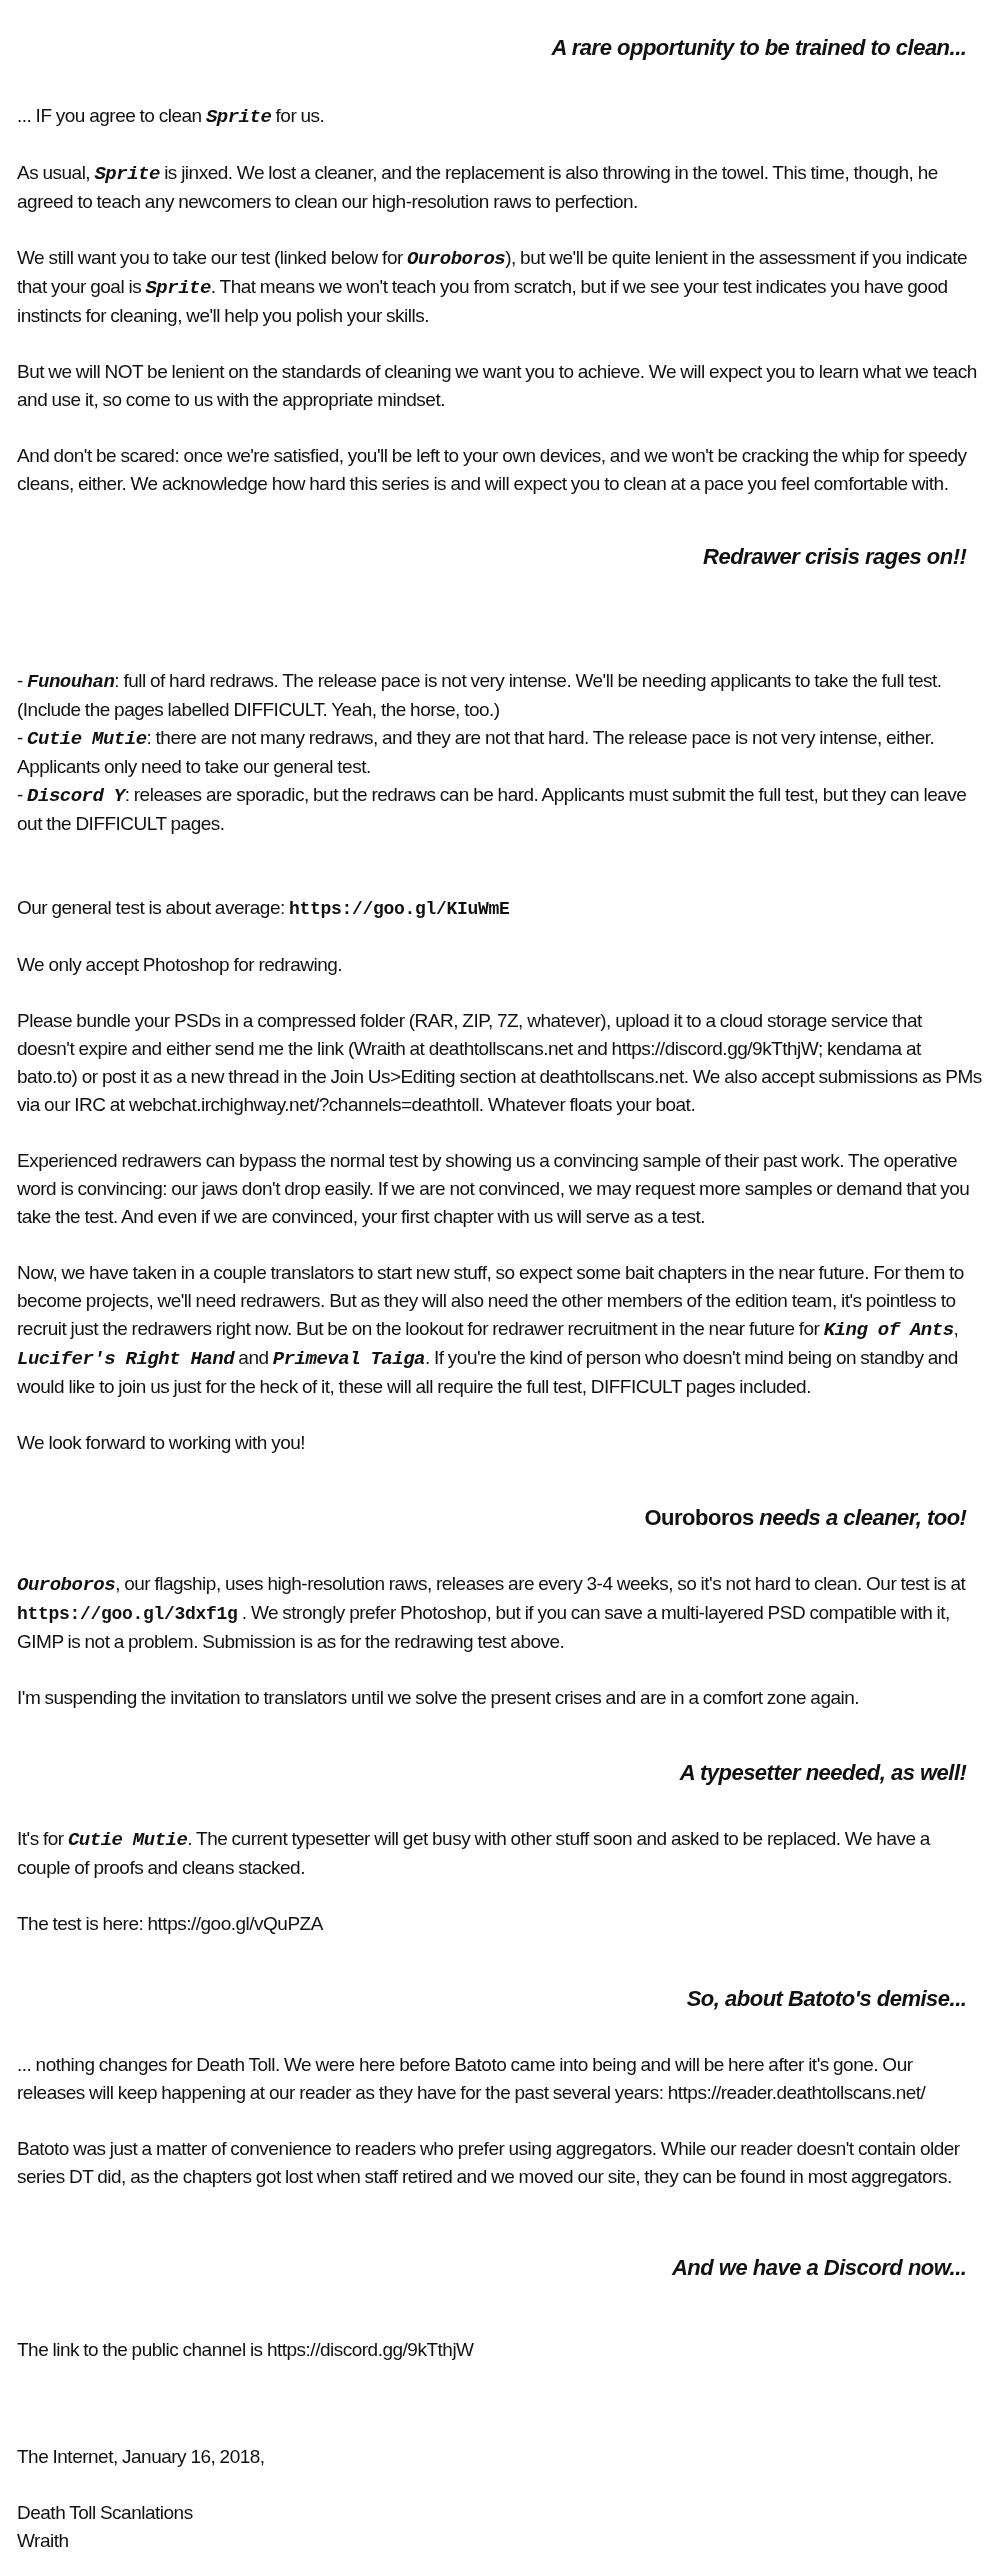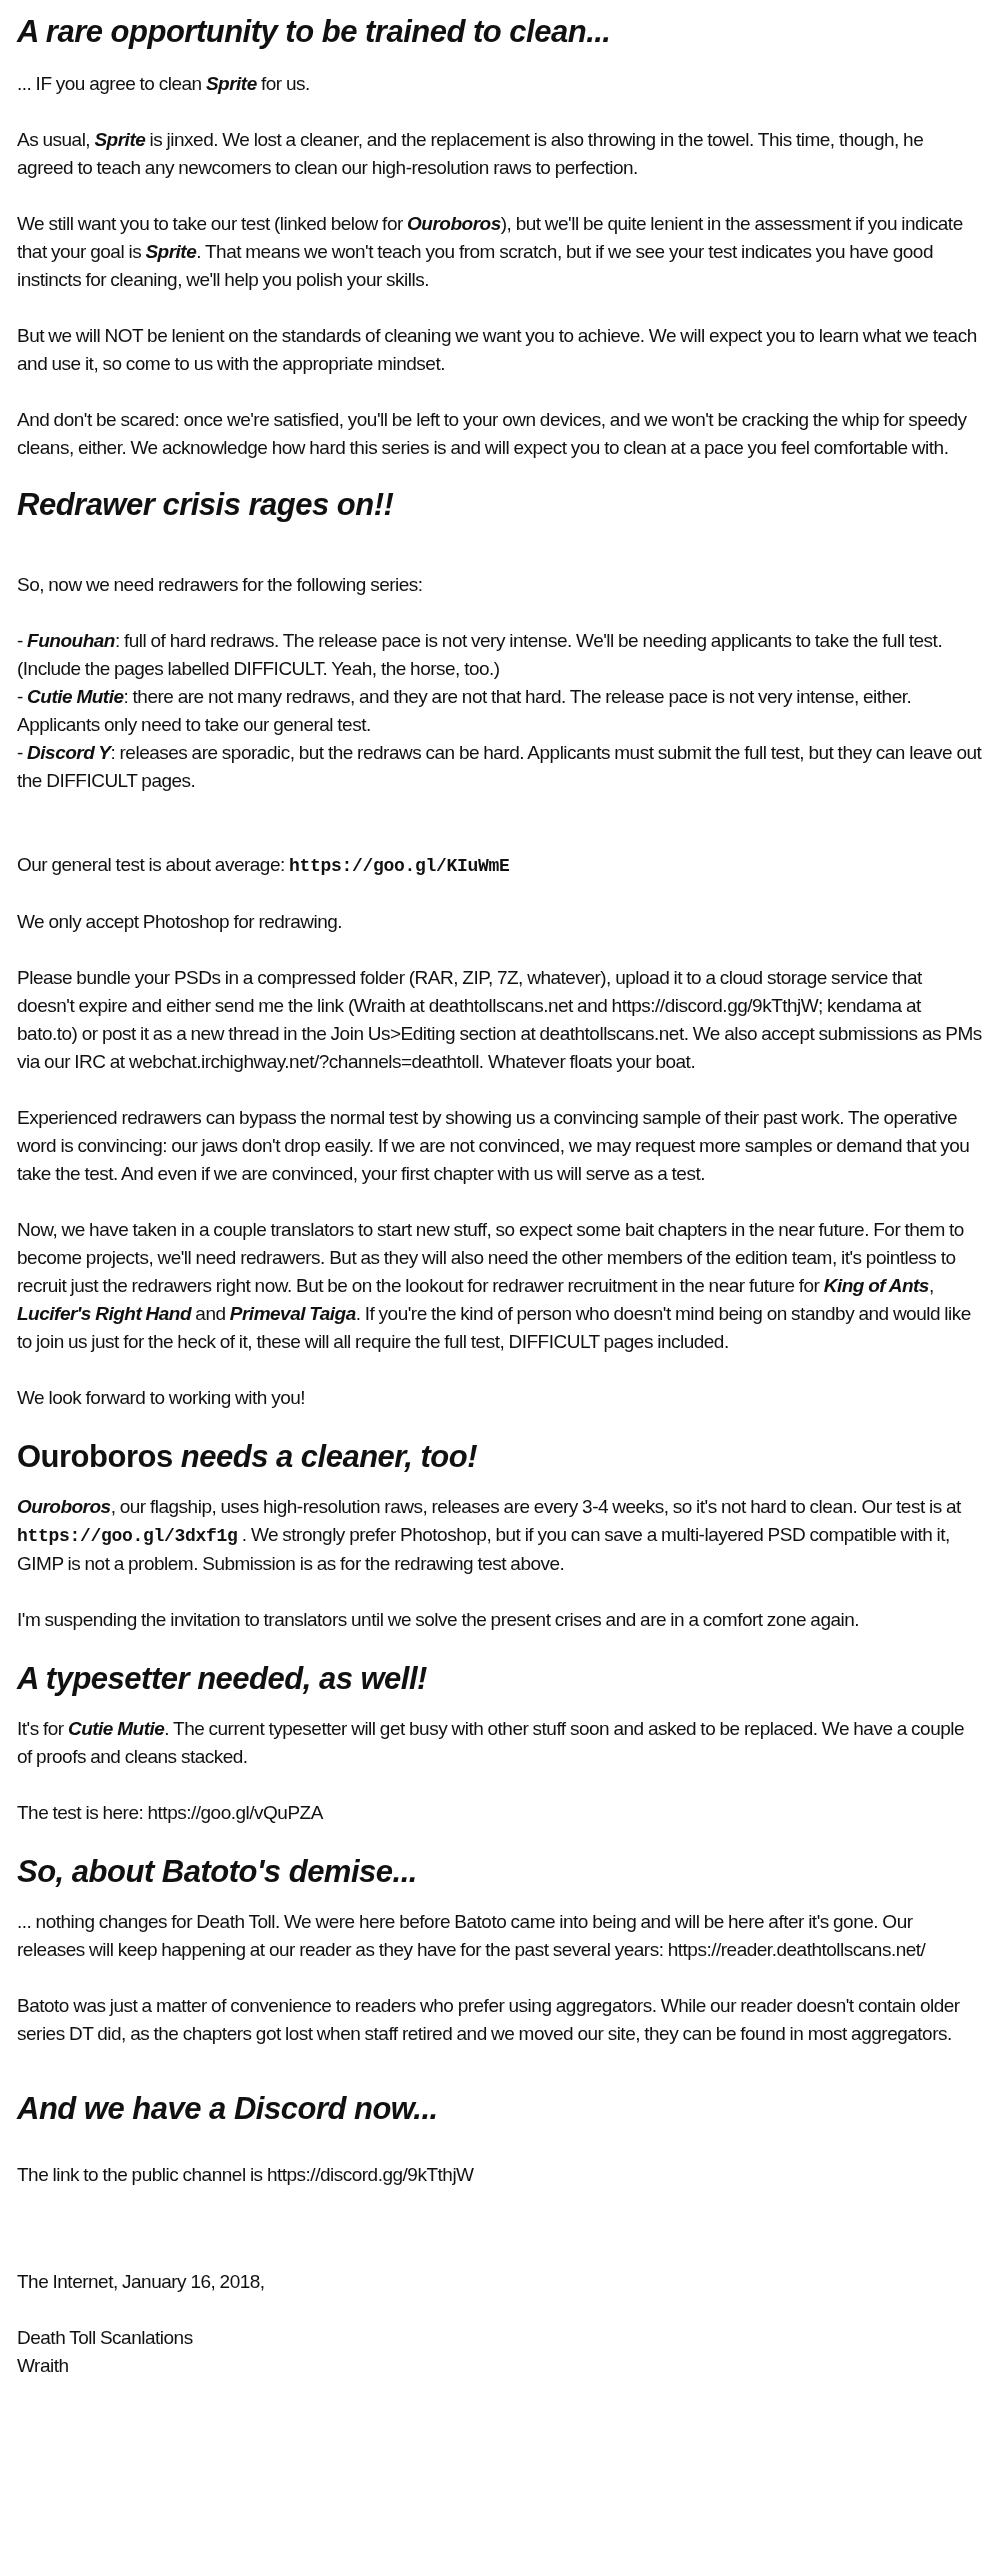--- a/index.html
+++ b/index.html
@@ -11,37 +11,37 @@
     font-family: "Liberation Sans", "DejaVu Sans", sans-serif;
   }
   .page {
     position: relative;
     width: 995px;
     height: 2576px;
     box-sizing: border-box;
     padding: 0 12.6px 0 17px;
   }
   .h {
-    text-align: left;
+    text-align: right;
     font-weight: bold;
     font-style: italic;
-    font-size: 31px;
+    font-size: 22px;
     line-height: 36px;
-    margin: 0;
+    margin: 16px;
     letter-spacing: -0.5px;
   }
   .h .up { font-style: normal; }
   p {
     margin: 0;
     font-size: 19px;
     line-height: 28px;
     letter-spacing: -0.5px;
     word-spacing: -0.5px;
   }
-  b.t { font-weight: bold; font-style: italic; }
+  b.t { font-weight: bold; font-style: italic; font-family: Liberation Mono, monospace; }
   code.m {
     font-family: "Liberation Mono", "DejaVu Sans Mono", monospace;
     font-weight: bold;
     font-size: 18px;
     letter-spacing: -0.3px;
   }
   .gap { height: 28px; }
   .right { text-align: left; }
   a.lnk { color: inherit; text-decoration: none; }
 </style>
@@ -60,21 +60,20 @@
   <p><span>We still want you to take our test (linked below for </span><b class="t">Ouroboros</b><span>), but we'll be quite lenient in the assessment if you indicate that your goal is </span><b class="t">Sprite</b><span>. That means we won't teach you from scratch, but if we see your test indicates you have good instincts for cleaning, we'll help you polish your skills.</span></p>
   <div class="gap"></div>
   <p>But we will NOT be lenient on the standards of cleaning we want you to achieve. We will expect you to learn what we teach and use it, so come to us with the appropriate mindset.</p>
   <div class="gap"></div>
   <p>And don't be scared: once we're satisfied, you'll be left to your own devices, and we won't be cracking the whip for speedy cleans, either. We acknowledge how hard this series is and will expect you to clean at a pace you feel comfortable with.</p>
 
   <div style="height:25px"></div>
   <h2 class="h">Redrawer crisis rages on!!</h2>
   <div style="height:20px"></div>
   <div class="gap"></div>
-  <p>So, now we need redrawers for the following series:</p>
   <div class="gap"></div>
   <div>
     <p><span>- </span><b class="t">Funouhan</b><span>: full of hard redraws. The release pace is not very intense. We'll be needing applicants to take the full test. (Include the pages labelled DIFFICULT. Yeah, the horse, too.)</span></p>
     <p><span>- </span><b class="t">Cutie Mutie</b><span>: there are not many redraws, and they are not that hard. The release pace is not very intense, either. Applicants only need to take our general test.</span></p>
     <p><span>- </span><b class="t">Discord Y</b><span>: releases are sporadic, but the redraws can be hard. Applicants must submit the full test, but they can leave out the DIFFICULT pages.</span></p>
   </div>
   <div class="gap"></div>
   <div class="gap"></div>
   <p><span>Our general test is about average: </span><a class="lnk"><code class="m">https://goo.gl/KIuWmE</code></a></p>
   <div class="gap"></div>

